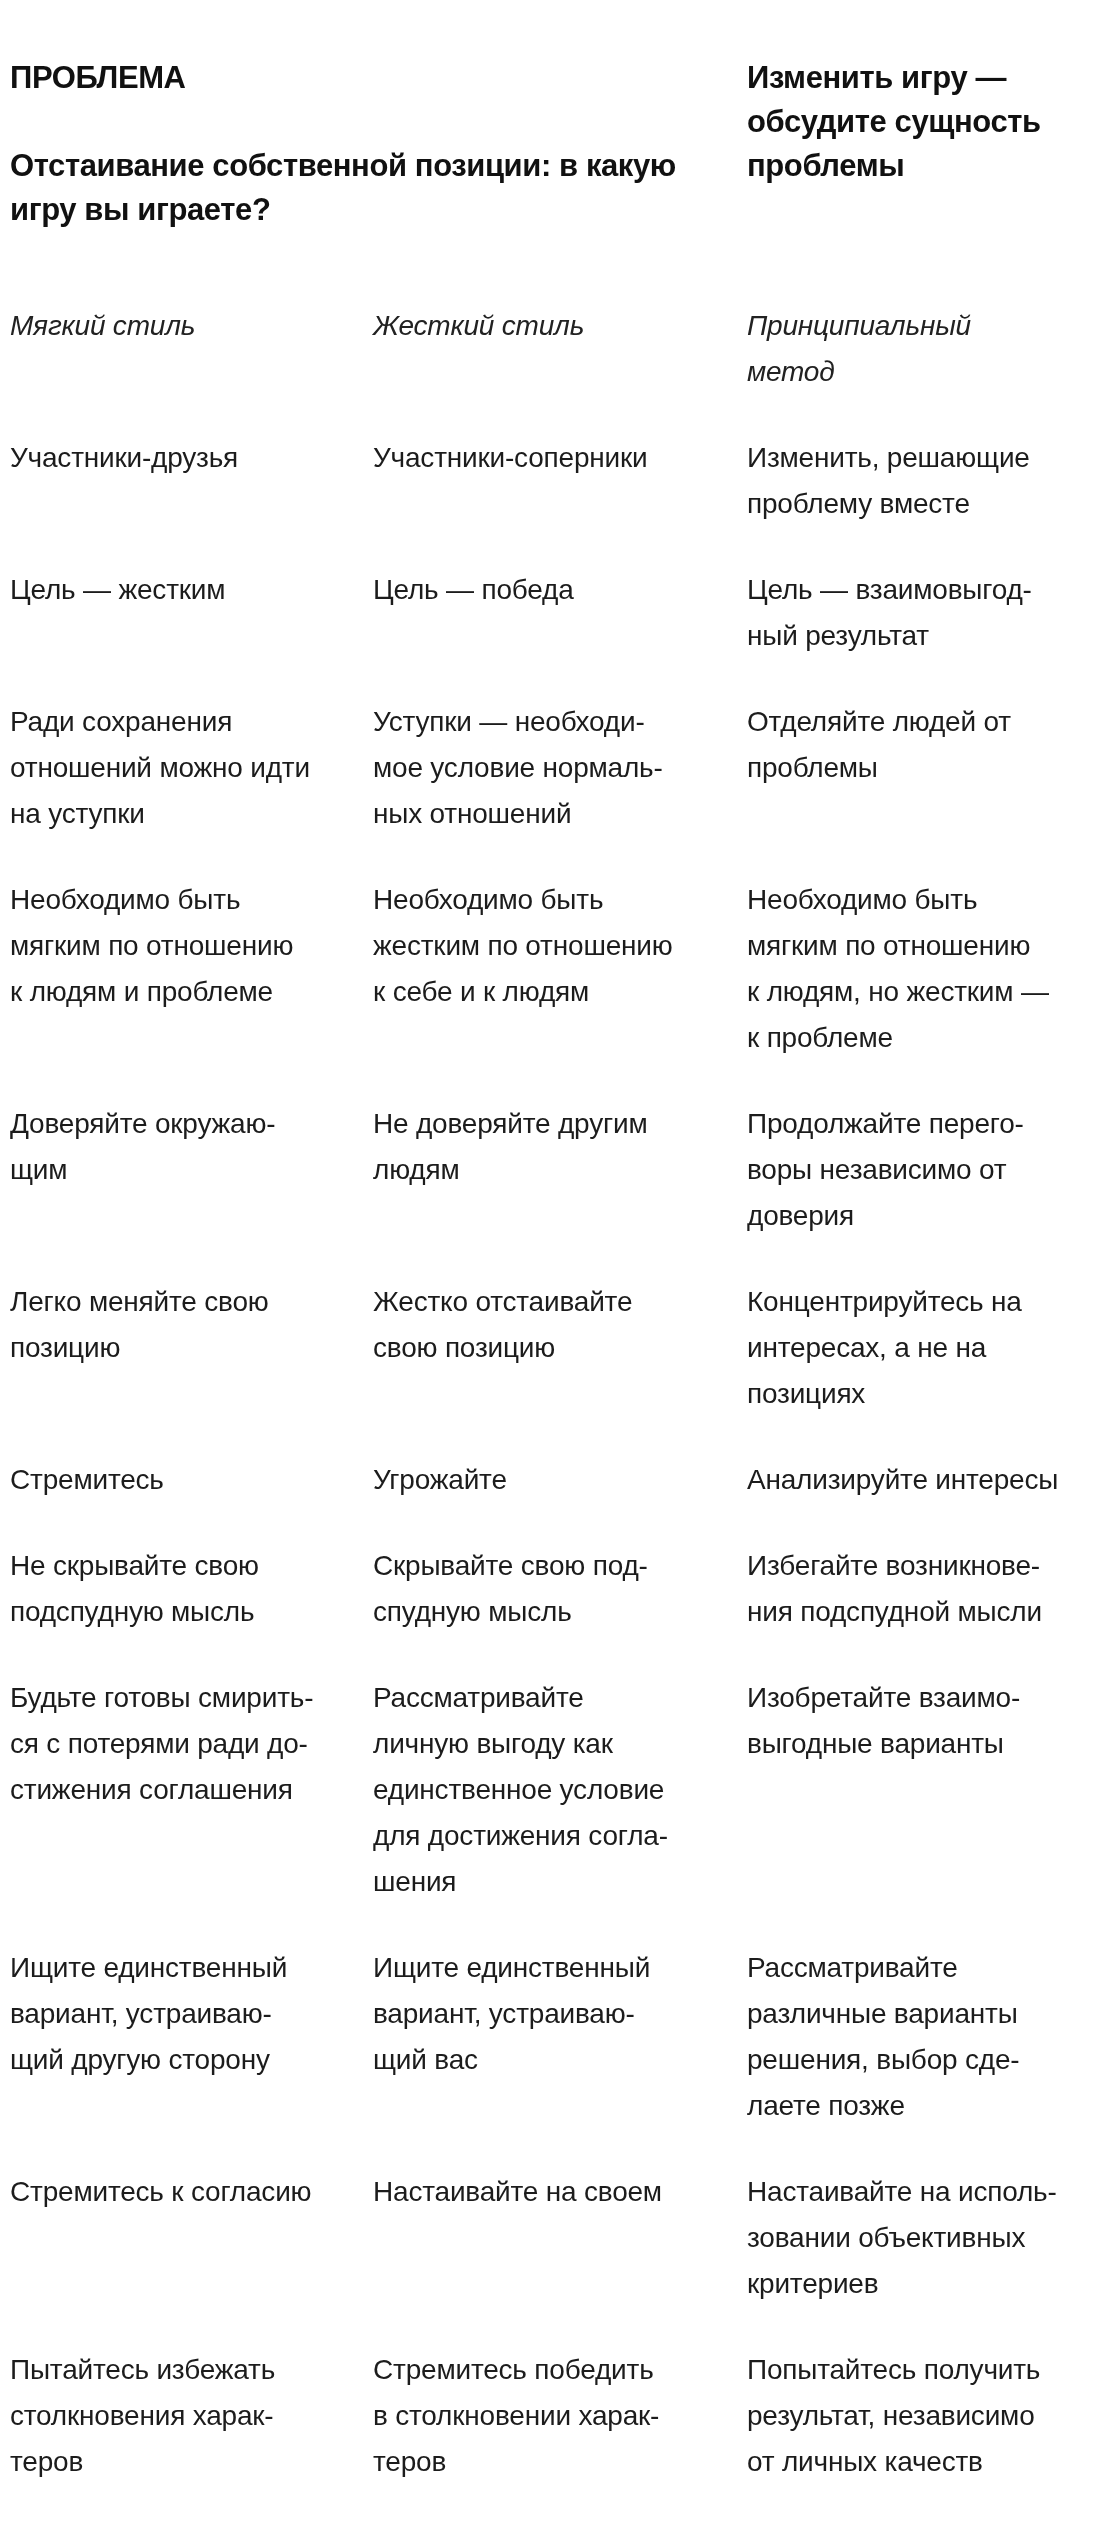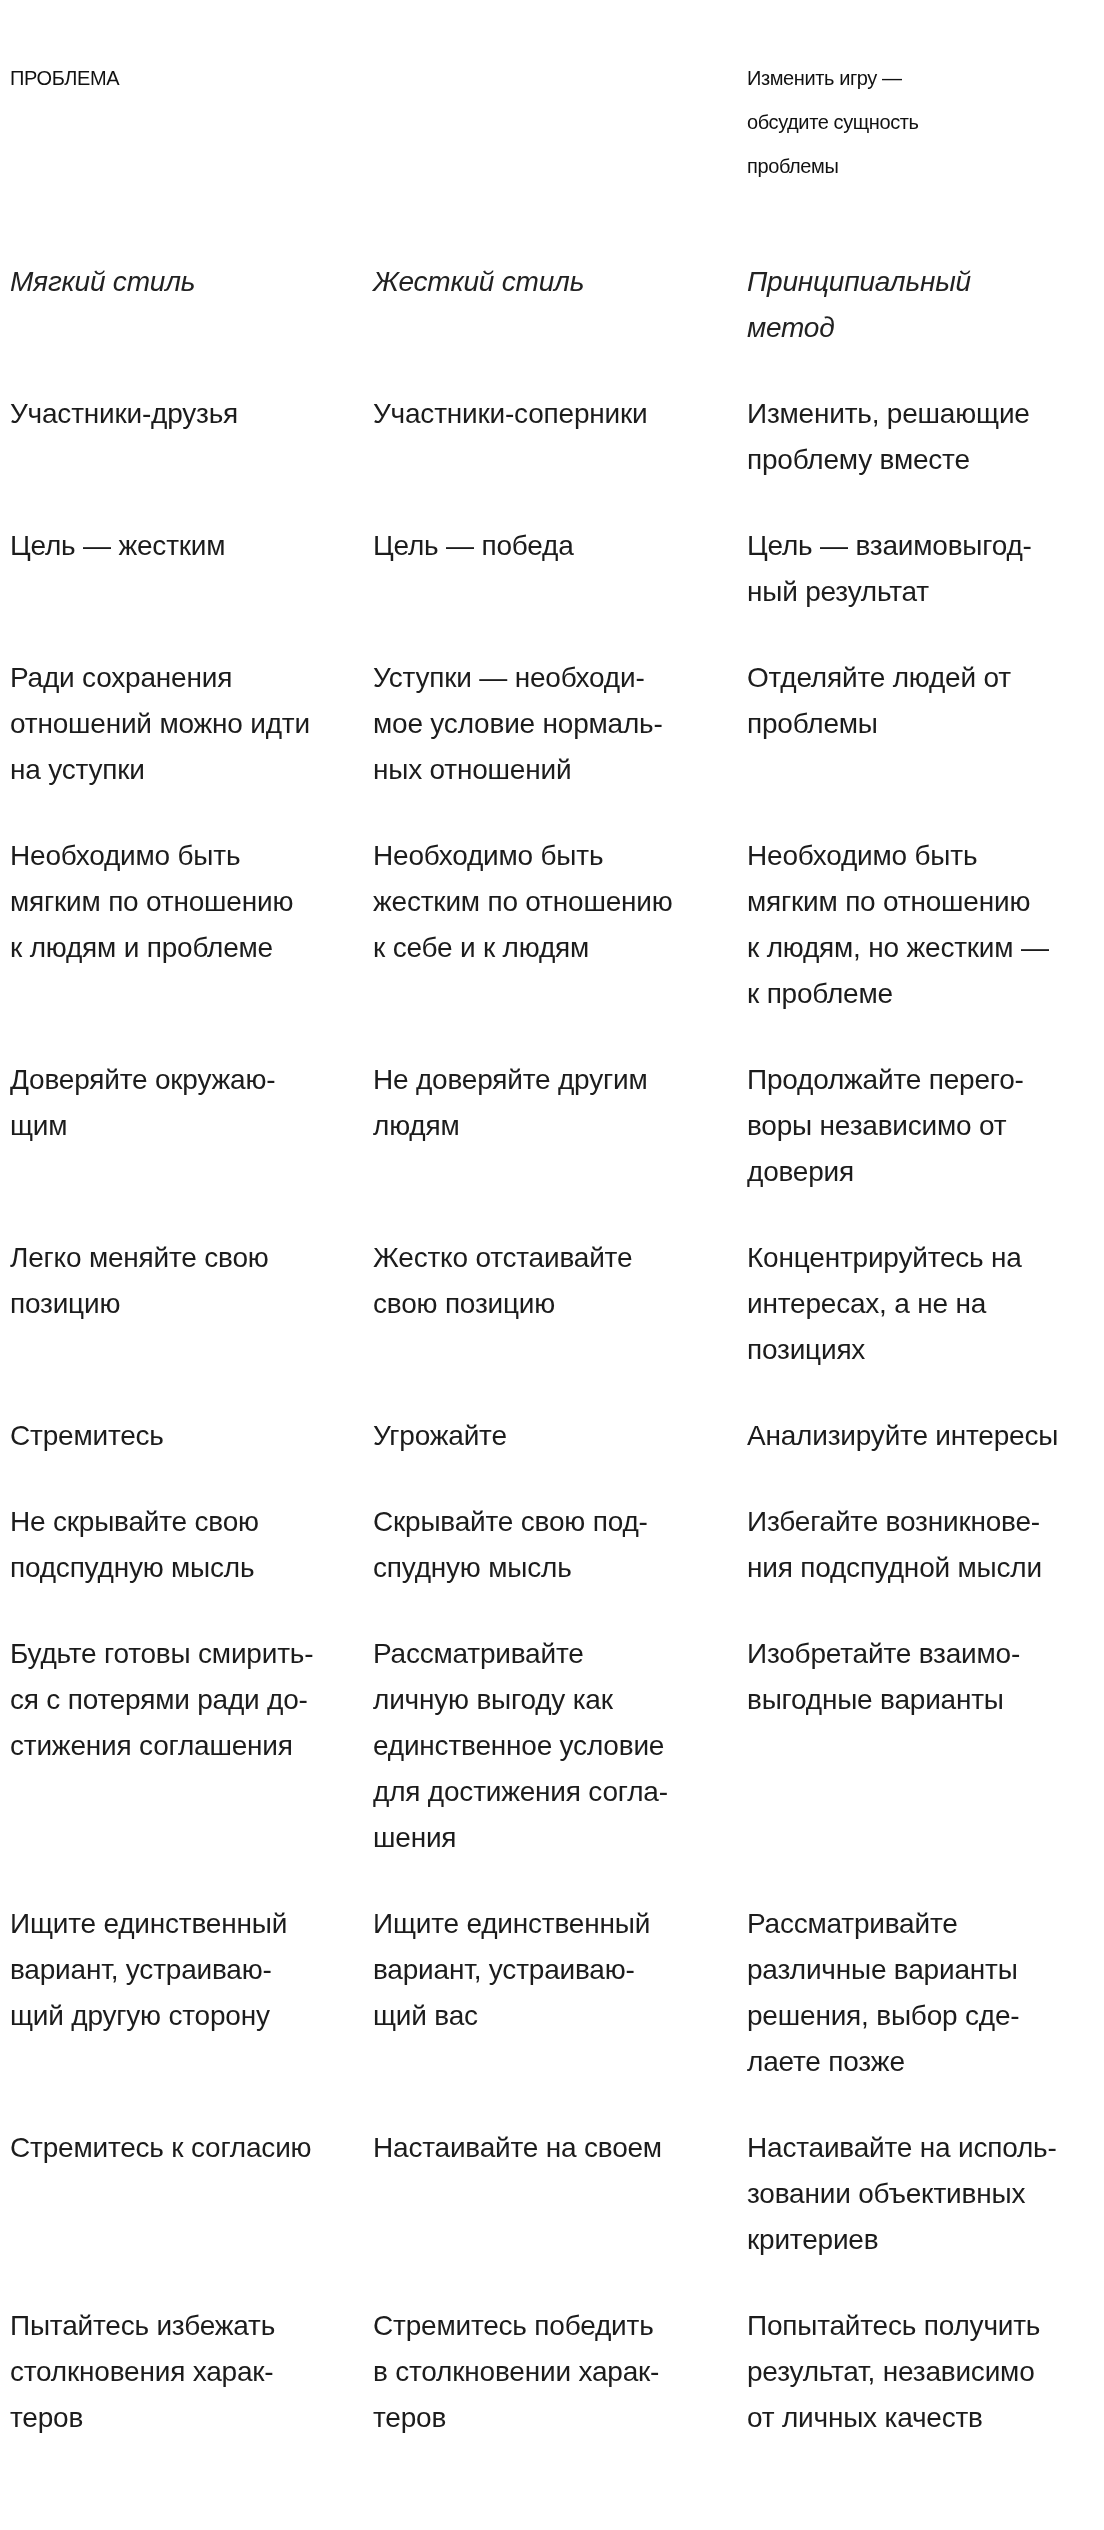--- a/index.html
+++ b/index.html
@@ -17,22 +17,22 @@
     font-family: "Liberation Sans", "DejaVu Sans", sans-serif;
     color: #1c1c1c;
     overflow: hidden;
   }
   .page-header {
     display: grid;
     grid-template-columns: 737px 347px;
     margin-bottom: 27px;
   }
   .header-block {
-    font-weight: normal;
-    font-size: 20px;
+    font-weight: bold;
+    font-size: 31px;
     line-height: 44px;
     color: #111111;
     letter-spacing: -0.4px;
     white-space: pre-line;
     padding-right: 14px;
   }
   .table-grid {
     display: grid;
     grid-template-columns: 363px 374px 347px;
     row-gap: 40px;
@@ -52,20 +52,22 @@
   }
 </style>
 </head>
 <body>
 
 <div class="page">
 
   <header class="page-header">
     <div class="header-block">
       <div>ПРОБЛЕМА</div>
+      <div>Отстаивание собственной позиции: в какую
+игру вы играете?</div>
     </div>
     <div class="header-block">
       <div>Изменить игру —
 обсудите сущность
 проблемы</div>
     </div>
   </header>
 
   <div class="table-grid">
 

